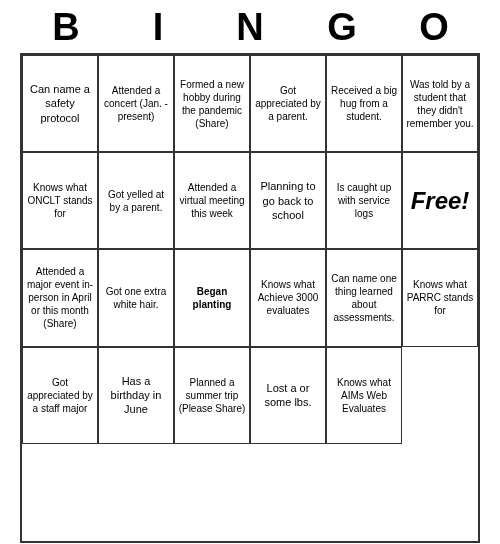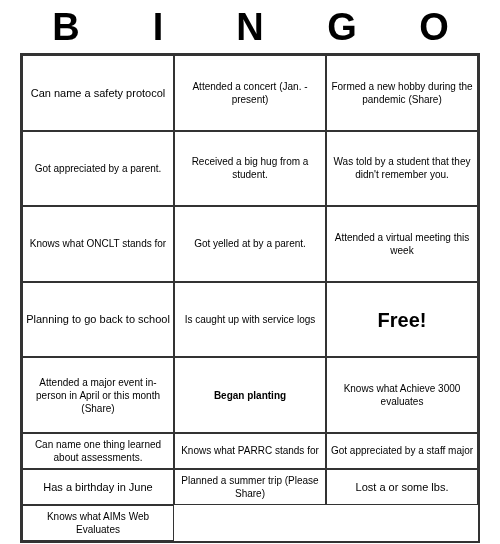--- a/index.html
+++ b/index.html
@@ -21,41 +21,42 @@
     }
     .bingo-title span {
       font-size: 38px;
       font-weight: bold;
       width: 50px;
       text-align: center;
       color: #000;
     }
     .bingo-grid {
       display: grid;
-      grid-template-columns: repeat(3, 1fr);
+      grid-template-columns: repeat(6, 1fr);
       grid-template-rows: repeat(5, 1fr);
       width: 460px;
       height: 490px;
       border: 2px solid #333;
     }
     .bingo-cell {
       border: 1.5px solid #333;
       display: flex;
       align-items: center;
       justify-content: center;
       text-align: center;
       padding: 4px 3px;
       font-size: 10px;
       line-height: 1.3;
       color: #000;
       background: #fff;
     }
     .bingo-cell.free {
-      font-size: 20px;
+      font-size: 24px;
       font-weight: bold;
+      font-style: italic;
     }
     .bingo-cell.large-text {
       font-size: 10px;
       font-weight: bold;
     }
     .bingo-cell.medium-text {
       font-size: 11px;
     }
   </style>
 </head>
@@ -76,20 +77,21 @@
     <div class="bingo-cell">Got appreciated by a parent.</div>
     <div class="bingo-cell">Received a big hug from a student.</div>
     <div class="bingo-cell">Was told by a student that they didn't remember you.</div>
     <div class="bingo-cell">Knows what ONCLT stands for</div>
     <div class="bingo-cell">Got yelled at by a parent.</div>
     <div class="bingo-cell">Attended a virtual meeting this week</div>
     <div class="bingo-cell medium-text">Planning to go back to school</div>
     <div class="bingo-cell">Is caught up with service logs</div>
     <div class="bingo-cell free">Free!</div>
     <div class="bingo-cell">Attended a major event in-person in April or this month (Share)</div>
+    <div class="bingo-cell">Got one extra white hair.</div>
     <div class="bingo-cell large-text">Began planting</div>
     <div class="bingo-cell">Knows what Achieve 3000 evaluates</div>
     <div class="bingo-cell">Can name one thing learned about assessments.</div>
     <div class="bingo-cell">Knows what PARRC stands for</div>
     <div class="bingo-cell">Got appreciated by a staff major</div>
     <div class="bingo-cell medium-text">Has a birthday in June</div>
     <div class="bingo-cell">Planned a summer trip (Please Share)</div>
     <div class="bingo-cell medium-text">Lost a or some lbs.</div>
     <div class="bingo-cell">Knows what AIMs Web Evaluates</div>
   </div>

